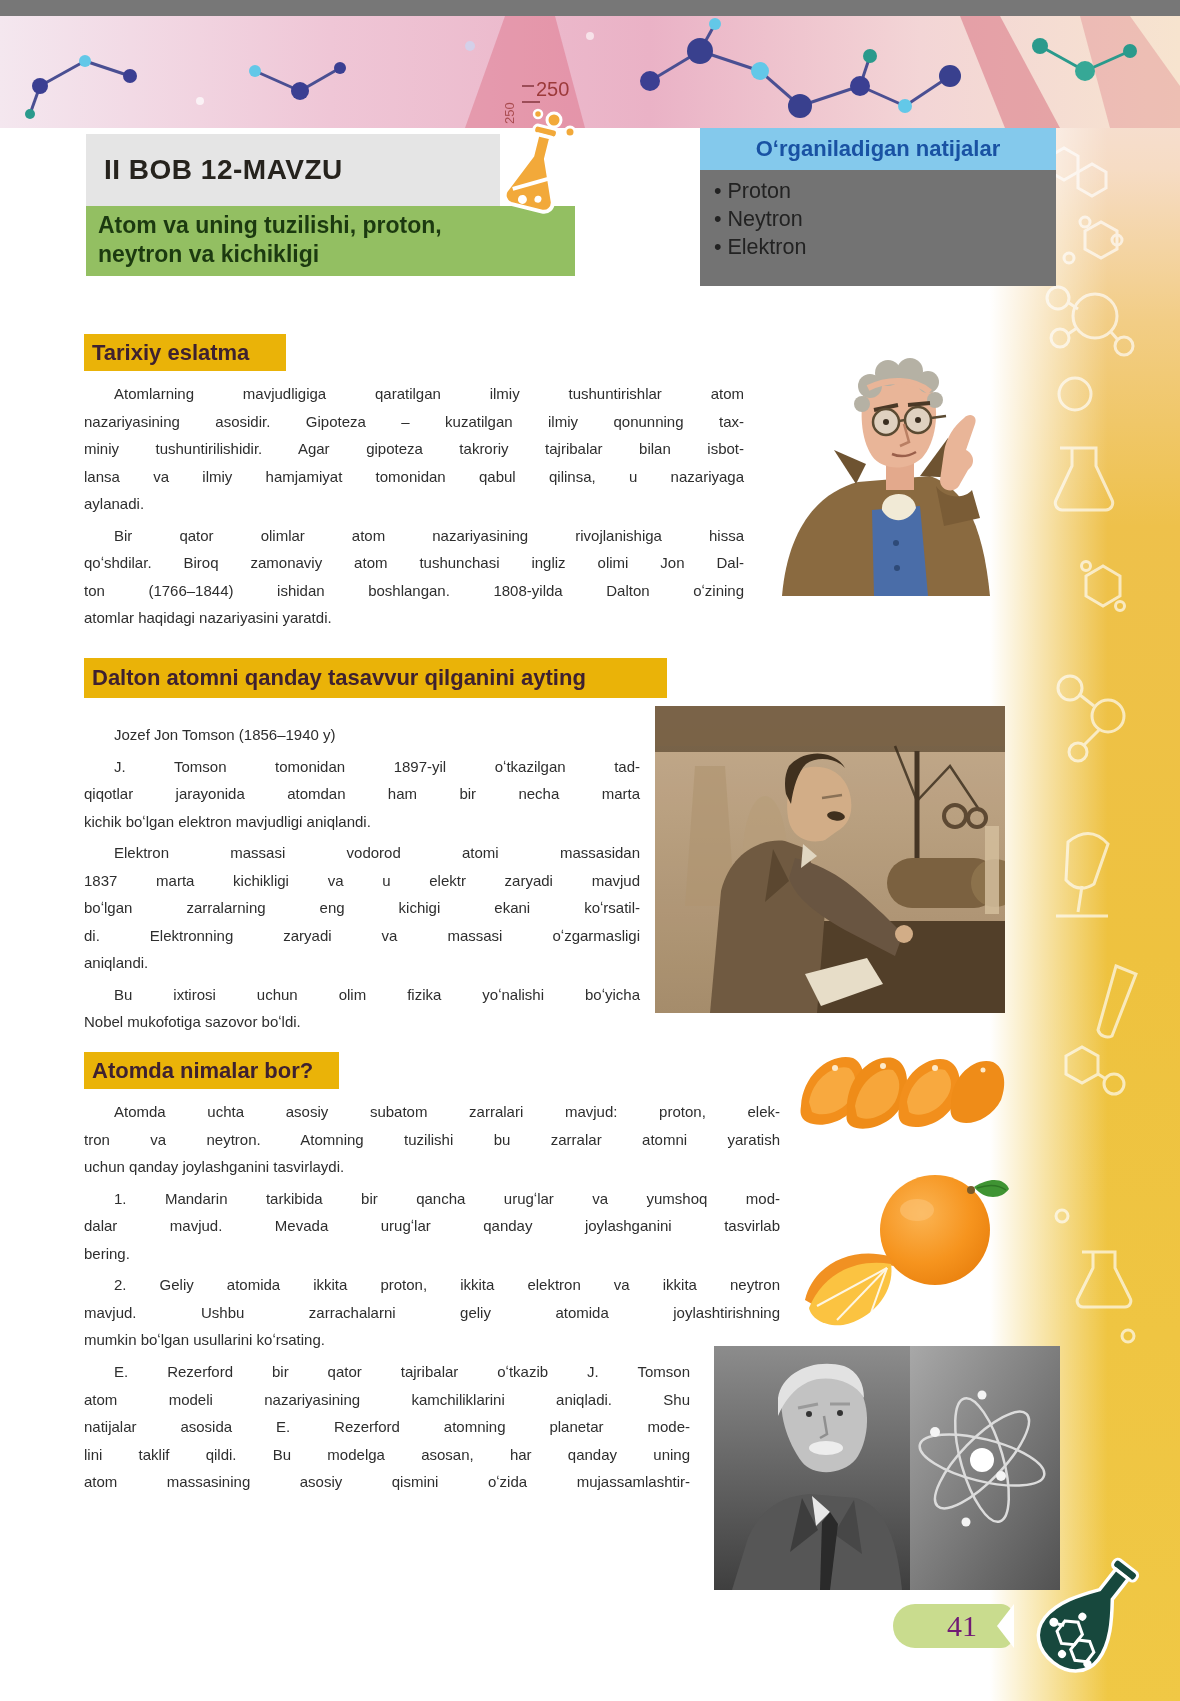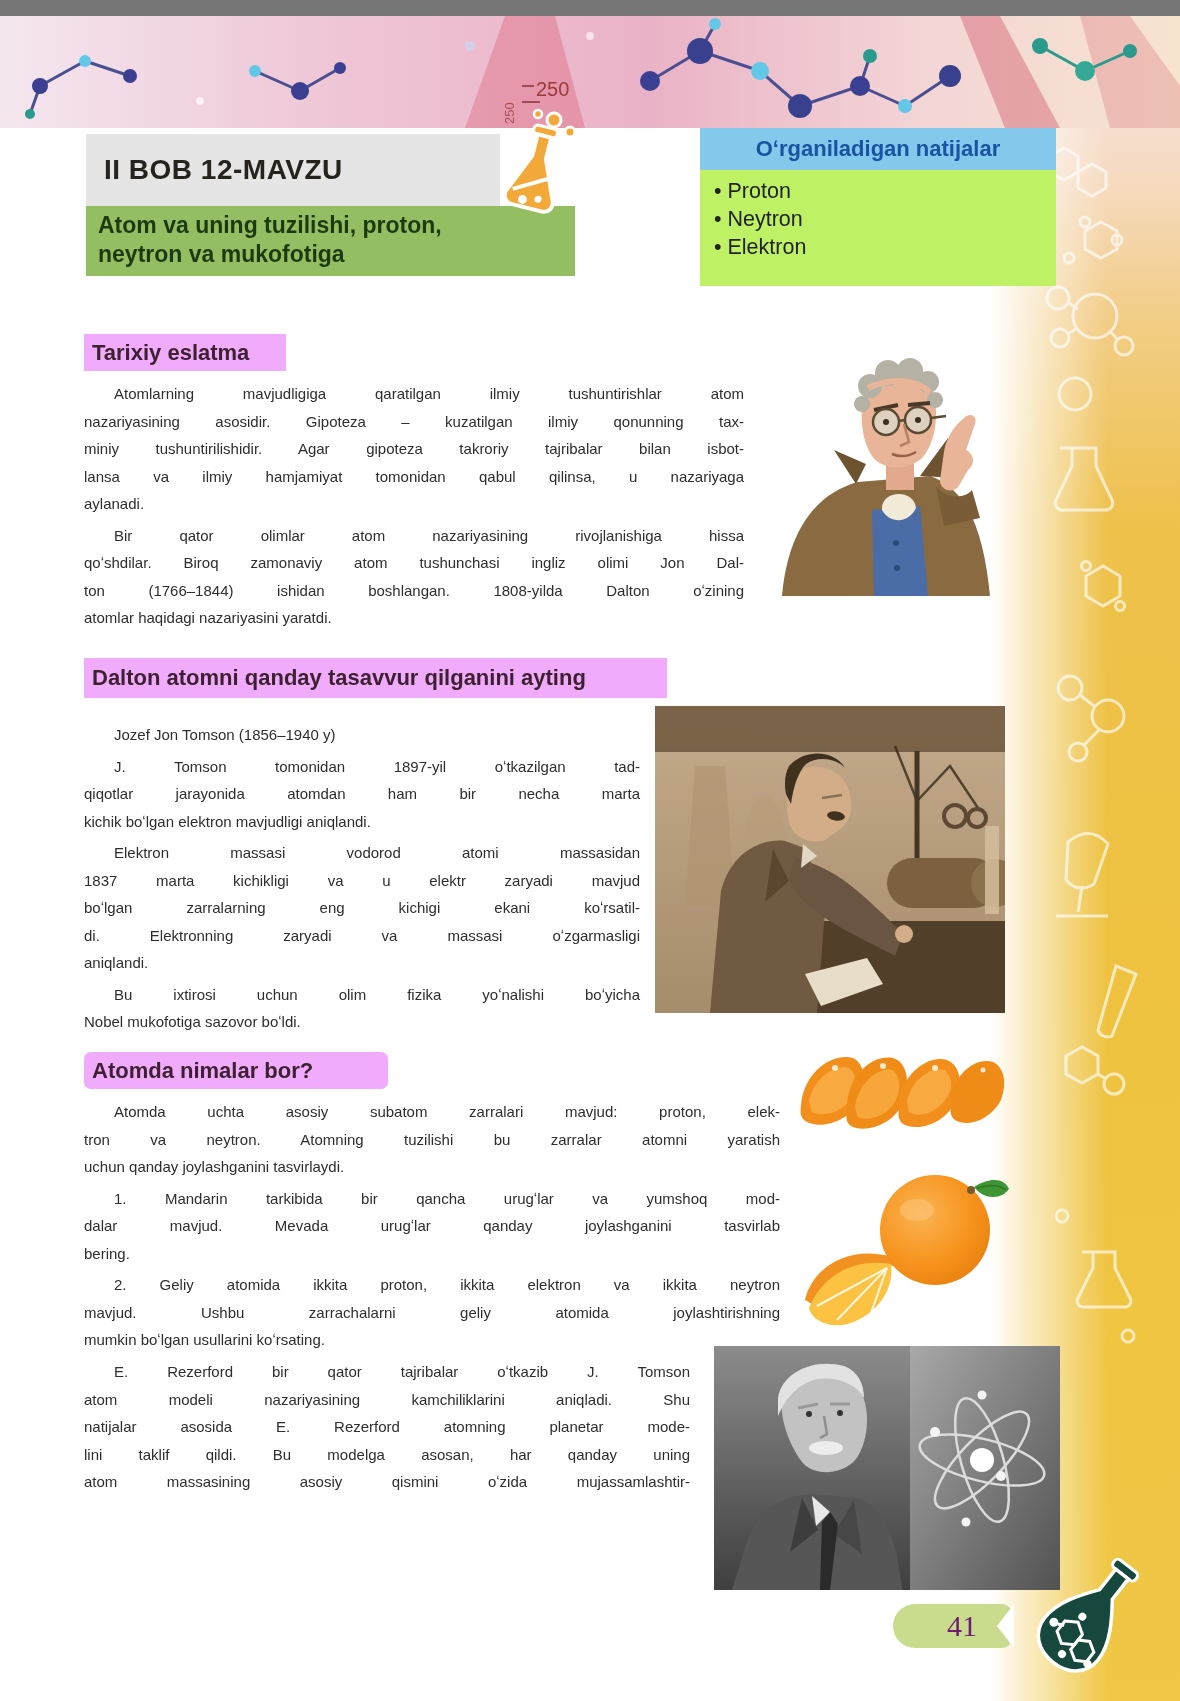--- a/index.html
+++ b/index.html
@@ -23,29 +23,29 @@
   .chapter-box span{font-size:28px;font-weight:bold;color:#26231d;padding-left:18px;letter-spacing:.5px;}
   .title-box{position:absolute;left:86px;top:190px;width:489px;height:70px;background:#93bf62;
     z-index:4;padding-top:5px;box-sizing:border-box;}
   .title-box div{font-size:23px;font-weight:bold;color:#1c3a10;padding-left:12px;line-height:29px;}
   .flask-badge{position:absolute;left:492px;top:92px;width:92px;height:118px;z-index:5;}
 
   
   .outcomes{position:absolute;left:700px;top:112px;width:356px;height:158px;z-index:4;}
   .outcomes .oc-head{height:42px;background:#84c9ec;display:flex;align-items:center;justify-content:center;text-align:center;}
   .outcomes .oc-head span{font-size:22px;font-weight:bold;color:#1952a3;}
-  .outcomes .oc-body{height:116px;background:#bef264;padding:7px 0 9px 14px;box-sizing:border-box;}
+  .outcomes .oc-body{height:116px;background:#737373;padding:7px 0 9px 14px;box-sizing:border-box;}
   .outcomes .bullet-item{font-size:21.5px;color:#222;line-height:28px;}
 
   
-  .pink-head{position:absolute;background:#f0abfc;display:flex;align-items:center;z-index:2;}
+  .pink-head{position:absolute;background:#eab308;display:flex;align-items:center;z-index:2;}
   .pink-head span{font-size:22px;font-weight:bold;color:#3e2130;padding-left:8px;}
   #h-history{left:84px;top:318px;width:202px;height:37px;}
   #h-dalton{left:84px;top:642px;width:583px;height:40px;}
-  #h-atom{left:84px;top:1036px;width:304px;height:37px;border-radius:7px;}
+  #h-atom{left:84px;top:1036px;width:255px;height:37px;}
 
   
   .textblock{position:absolute;z-index:2;font-size:15px;color:#2e2e2e;}
   .textblock .line{line-height:27.5px;text-align:justify;text-align-last:justify;white-space:normal;}
   .textblock .line.first{text-indent:30px;}
   .textblock .line.lastline{text-align-last:left;}
   .textblock .para + .para{margin-top:4px;}
   #blk-history{left:84px;top:364px;width:660px;}
   #blk-dalton{left:84px;top:705px;width:556px;}
   #blk-atom-wide{left:84px;top:1082px;width:696px;}
@@ -179,21 +179,21 @@
         <circle cx="590" cy="20" r="4" fill="#fff" opacity="0.6"></circle>
       </g>
     </svg>
   </div>
 
   <div class="chapter-box">
     <span>II BOB  12-MAVZU</span>
   </div>
   <div class="title-box">
       <div>Atom va uning tuzilishi, proton,</div>
-      <div>neytron va mukofotiga</div>
+      <div>neytron va kichikligi</div>
     </div>
 
   <div class="flask-badge">
     <svg width="92" height="118" viewBox="0 0 92 118">
       <circle cx="62" cy="12" r="7" fill="#f2a93a" stroke="#fff" stroke-width="3"></circle>
       <circle cx="78" cy="24" r="5" fill="#f2a93a" stroke="#fff" stroke-width="3"></circle>
       <circle cx="46" cy="6" r="4" fill="#f2a93a" stroke="#fff" stroke-width="2.5"></circle>
       <g transform="rotate(14 44 66)">
         <rect x="31" y="18" width="24" height="9" rx="4" fill="#f2a93a" stroke="#fff" stroke-width="3"></rect>
         <path d="M36 27 h14 v22 l17 40 a9 9 0 0 1 -8 12 h-32 a9 9 0 0 1 -8 -12 l17 -40 z" fill="#f2a93a" stroke="#fff" stroke-width="4" stroke-linejoin="round"></path>

